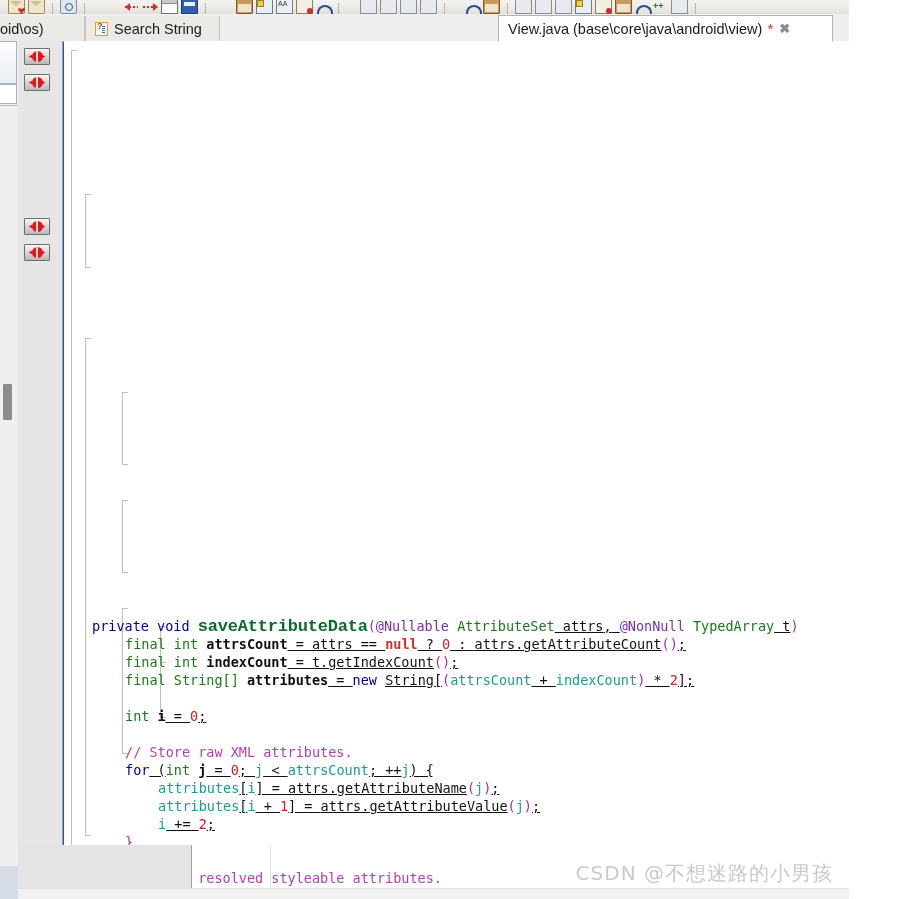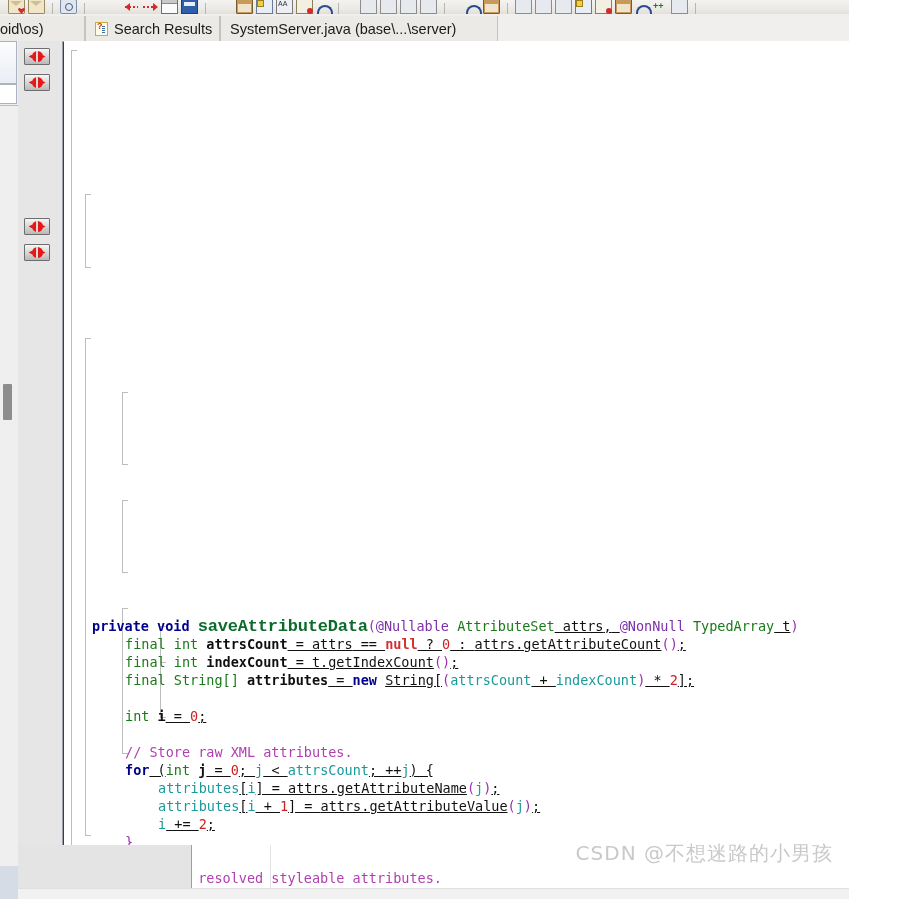--- a/index.html
+++ b/index.html
@@ -3,21 +3,21 @@
 <meta charset="utf-8">
 <style>
   html,body{margin:0;padding:0;}
   body{
     width:915px;height:899px;
     background:#ffffff;
     font-family:"Liberation Sans", sans-serif;
     overflow:hidden;
     -webkit-font-smoothing:antialiased;
   }
-  .app{position:relative;width:849px;height:899px;overflow:hidden;background:#701a75;}
+  .app{position:relative;width:849px;height:899px;overflow:hidden;background:#1d4ed8;}
 
   
   .toolbar{
     position:absolute;left:0;top:0;width:915px;height:14px;
     background:linear-gradient(to bottom,#f4f3f1 0%,#eceae6 60%,#e3e0da 100%);
     border-bottom:1px solid #c9c6c0;
     overflow:hidden;
   }
   .tb-group{position:absolute;top:0;height:14px;display:flex;align-items:flex-end;gap:3px;}
   .tb-ico{width:15px;height:13px;position:relative;display:inline-block;}
@@ -122,41 +122,41 @@
     background:#ffffff;overflow:hidden;
     font-family:"DejaVu Sans Mono", monospace;
     font-size:13.5px;
     line-height:18px;
     white-space:pre;
   }
   .ln{position:relative;height:18px;padding-left:28px;}
   .ln .txt{position:relative;display:inline-block;}
 
   
-  .kw   {color:#00008B;font-weight:bold;}        
+  .kw   {color:#00008B;font-weight:normal;}        
   .typ  {color:#1a7a1a;}                          
   .var  {color:#0f0f0f;font-weight:bold;}         
   .ident{color:#111111;text-decoration:underline;}
   .teal {color:#1a9a9a;}                          
   .ann  {color:#7b2fa8;}                          
   .punc {color:#9b2fae;}                          
   .num  {color:#cc2222;}                          
   .nul  {color:#d32f2f;font-weight:bold;}                          
   .cmt  {color:#b03fb0;}                          
   .fn   {color:#0b6b2b;font-weight:bold;font-family:Liberation Mono, monospace;}
   .brkt {color:#9b2fae;}
 
   
   .guide{position:absolute;background:#bdbdbd;}
   .gv{width:1px;}
   .gh{height:1px;}
 
   
   .watermark{
-    position:absolute;right:16px;bottom:32px;
+    position:absolute;right:16px;bottom:12px;
     font-size:20px;color:#c9c9c9;
     font-family:"DejaVu Sans", sans-serif;
     letter-spacing:1px;
     white-space:nowrap;
   }
   
   .bottombar{position:absolute;left:18px;right:0;bottom:0;height:10px;background:#f1f1f1;border-top:1px solid #e0e0e0;}
   .bottom-panel{position:absolute;left:18px;bottom:10px;width:174px;height:44px;background:#e4e4e4;border-right:1px solid #9aa0a6;box-sizing:border-box;}
   .bottom-div{position:absolute;left:270px;bottom:10px;width:1px;height:44px;background:#e3e3e3;}
 </style>
@@ -211,24 +211,26 @@
       <span class="tb-sep"></span>
     </div>
   </div>
 
   <div class="tabbar">
     <div class="tab" style="left:-10px;width:95px;">
       <span>oid\os)</span>
     </div>
     <div class="tab" style="left:85px;width:135px;">
       <span class="t-ico"></span>
-      <span>Search Results</span>
-    </div>
-    <div class="tab" style="left:220px;width:278px;">
-      <span>SystemServer.java (base\...\server)</span>
+      <span>Search String</span>
+    </div>
+    <div class="tab active" style="left:498px;width:335px;">
+      <span>View.java (base\core\java\android\view)</span>
+      <span class="t-dirty">*</span>
+      <span class="t-close">✖</span>
     </div>
     <div class="tail"></div>
   </div>
 
   <div class="leftcol">
     <div class="lc-box-a"></div>
     <div class="lc-box-b"></div>
     <div class="lc-sep"></div>
     <div class="lc-grip"></div>
     <div class="lc-bottom"></div>

